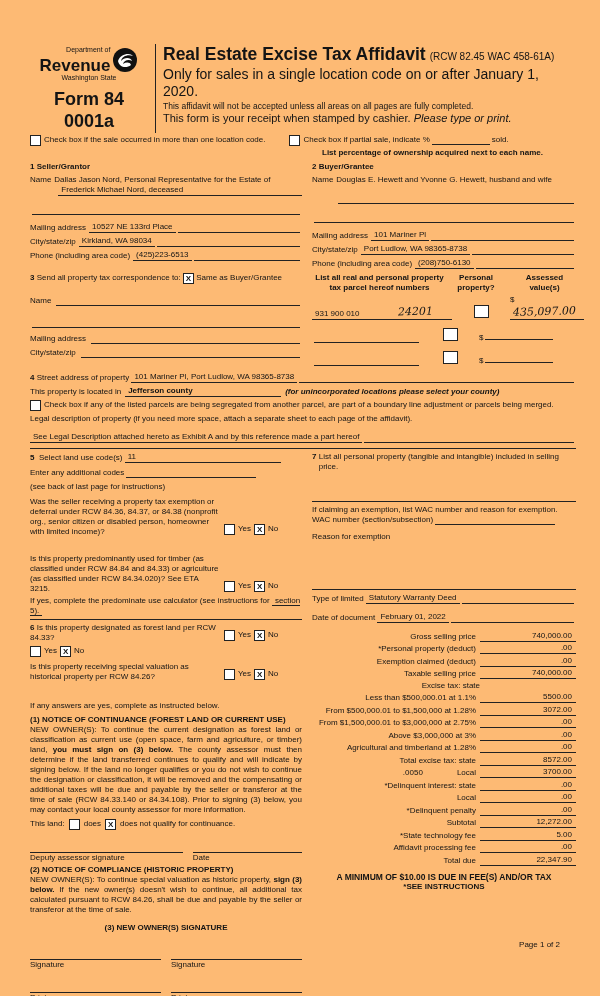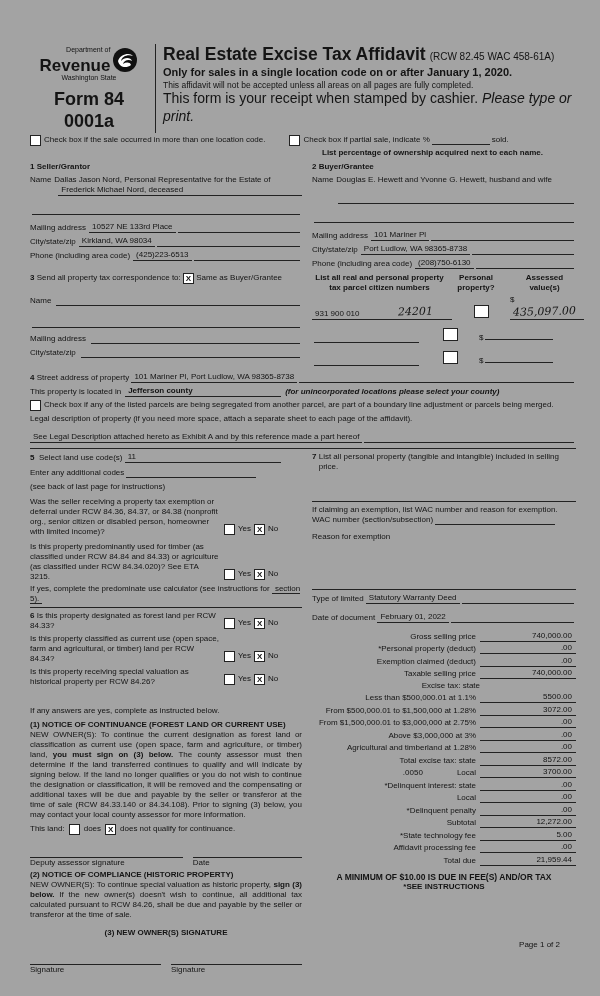--- a/index.html
+++ b/index.html
@@ -1,16 +1,16 @@
 <!DOCTYPE html>
 <html><head>
 <meta charset="utf-8">
 <style>
   html,body{margin:0;padding:0;background:#e8e8e8;}
-  .page{width:600px;height:996px;background:#a3a3a3;position:relative;box-sizing:border-box;
+  .page{width:600px;height:996px;background:#fdba74;position:relative;box-sizing:border-box;
         font-family:"Liberation Sans",sans-serif;font-size:8px;color:#141414;
         padding:44px 24px 0 30px;overflow:hidden;line-height:1.25;}
   .b{font-weight:bold}
   .i{font-style:italic}
   .bi{font-weight:bold;font-style:italic}
   .row{display:flex;align-items:flex-end}
   .rowt{display:flex;align-items:flex-start}
   .fill{flex:1;border-bottom:1px solid #222;min-height:9px;margin:0 2px;}
   .ul{border-bottom:1px solid #222;padding:0 3px;}
   .cb{width:9px;height:9px;border:1px solid #222;display:inline-block;text-align:center;
@@ -53,23 +53,23 @@
       </div>
       <div style="font-size:7px;margin-top:-2px;">Washington State</div>
       <div class="b" style="font-size:18px;margin-top:5px;">Form 84 0001a</div>
     </div>
     <div style="width:1px;background:#222;align-self:stretch;margin:0 7px;"></div>
     <div style="flex:1;">
       <div style="display:flex;align-items:baseline;gap:4px;">
         <span class="b" style="font-size:17.5px;">Real Estate Excise Tax Affidavit</span>
         <span style="font-size:10px;">(RCW 82.45 WAC 458-61A)</span>
       </div>
-      <div style="font-size:11px;font-weight:bold;">Only for sales in a single location code on or after January 1, 2020.</div>
+      <div style="font-size:14px;">Only for sales in a single location code on or after January 1, 2020.</div>
       <div style="font-size:8.5px;">This affidavit will not be accepted unless all areas on all pages are fully completed.</div>
-      <div style="font-size:14px;"><span>This form is your receipt when stamped by cashier.</span> <span class="i">Please type or print.</span></div>
+      <div style="font-size:11px;"><span>This form is your receipt when stamped by cashier.</span> <span class="i">Please type or print.</span></div>
     </div>
   </div>
 
   <div class="rowt" style="align-items:center;">
     <span class="cb"></span>
     <span style="margin-left:3px;">Check box if the sale occurred in more than one location code.</span>
     <span style="width:24px;"></span>
     <span class="cb"></span>
     <span style="margin-left:3px;">Check box if partial sale, indicate %</span>
     <span class="fill" style="max-width:58px;"></span>
@@ -151,21 +151,21 @@
         </div>
       <div class="row" style="margin-top:4px;">
           <span class="sig-label">City/state/zip</span>
           <span class="fill"></span>
         </div>
     </div>
     <div class="col-r">
       <div class="rowt" style="text-align:center;">
         <div style="width:135px;flex:none;" class="b">
             <div>List all real and personal property</div>
-            <div>tax parcel citizen numbers</div>
+            <div>tax parcel hereof numbers</div>
           </div>
         <div style="width:58px;flex:none;" class="b">
             <div>Personal</div>
             <div>property?</div>
           </div>
         <div style="flex:1;" class="b">
             <div>Assessed</div>
             <div>value(s)</div>
           </div>
       </div>
@@ -220,21 +220,21 @@
 
       <div class="q" style="margin-top:5px;">
         <span class="qtxt">Was the seller receiving a property tax exemption or deferral under RCW 84.36, 84.37, or 84.38 (nonprofit org., senior citizen or disabled person, homeowner with limited income)?</span>
         <span class="qboxes">
             <span class="cb"></span>
             <span>Yes</span>
             <span class="cb">X</span>
             <span>No</span>
           </span>
       </div>
-      <div class="q" style="margin-top:5px;">
+      <div class="q" style="margin-top:17px;">
         <span class="qtxt">Is this property predominantly used for timber (as classified under RCW 84.84 and 84.33) or agriculture (as classified under RCW 84.34.020)? See ETA 3215.</span>
         <span class="qboxes">
             <span class="cb"></span>
             <span>Yes</span>
             <span class="cb">X</span>
             <span>No</span>
           </span>
       </div>
       <div style="margin-top:2px;"><span>If yes, complete the predominate use calculator (see instructions for</span> <span class="ul">section 5).</span></div>
       <div class="hr" style="border-top-width:1.5px;"></div>
@@ -242,21 +242,20 @@
       <div class="q">
         <span class="qtxt"><span class="b">6</span>&nbsp;<span>Is this property designated as forest land per RCW 84.33?</span></span>
         <span class="qboxes">
             <span class="cb"></span>
             <span>Yes</span>
             <span class="cb">X</span>
             <span>No</span>
           </span>
       </div>
       <div class="q" style="margin-top:3px;">
-        <span class="qtxt">Is this property classified as current use (open space, farm and agricultural, or timber) land per RCW 84.34?</span>
         <span class="qboxes">
             <span class="cb"></span>
             <span>Yes</span>
             <span class="cb">X</span>
             <span>No</span>
           </span>
       </div>
       <div class="q" style="margin-top:3px;">
         <span class="qtxt">Is this property receiving special valuation as historical property per RCW 84.26?</span>
         <span class="qboxes">
@@ -394,21 +393,21 @@
         <div class="taxrow">
             <span class="taxlbl">*State technology fee</span>
             <span class="taxval">5.00</span>
           </div>
         <div class="taxrow">
             <span class="taxlbl">Affidavit processing fee</span>
             <span class="taxval">.00</span>
           </div>
         <div class="taxrow">
             <span class="taxlbl">Total due</span>
-            <span class="taxval">21,959.44</span>
+            <span class="taxval">22,347.90</span>
           </div>
       </div>
       <div class="b" style="text-align:center;margin-top:6px;font-size:8.5px;">A MINIMUM OF $10.00 IS DUE IN FEE(S) AND/OR TAX</div>
       <div class="b" style="text-align:center;">*SEE INSTRUCTIONS</div>
     </div>
   </div>
 
   <div class="hr" style="border-top-width:1.5px;margin-top:6px;"></div>
 
   <div>

